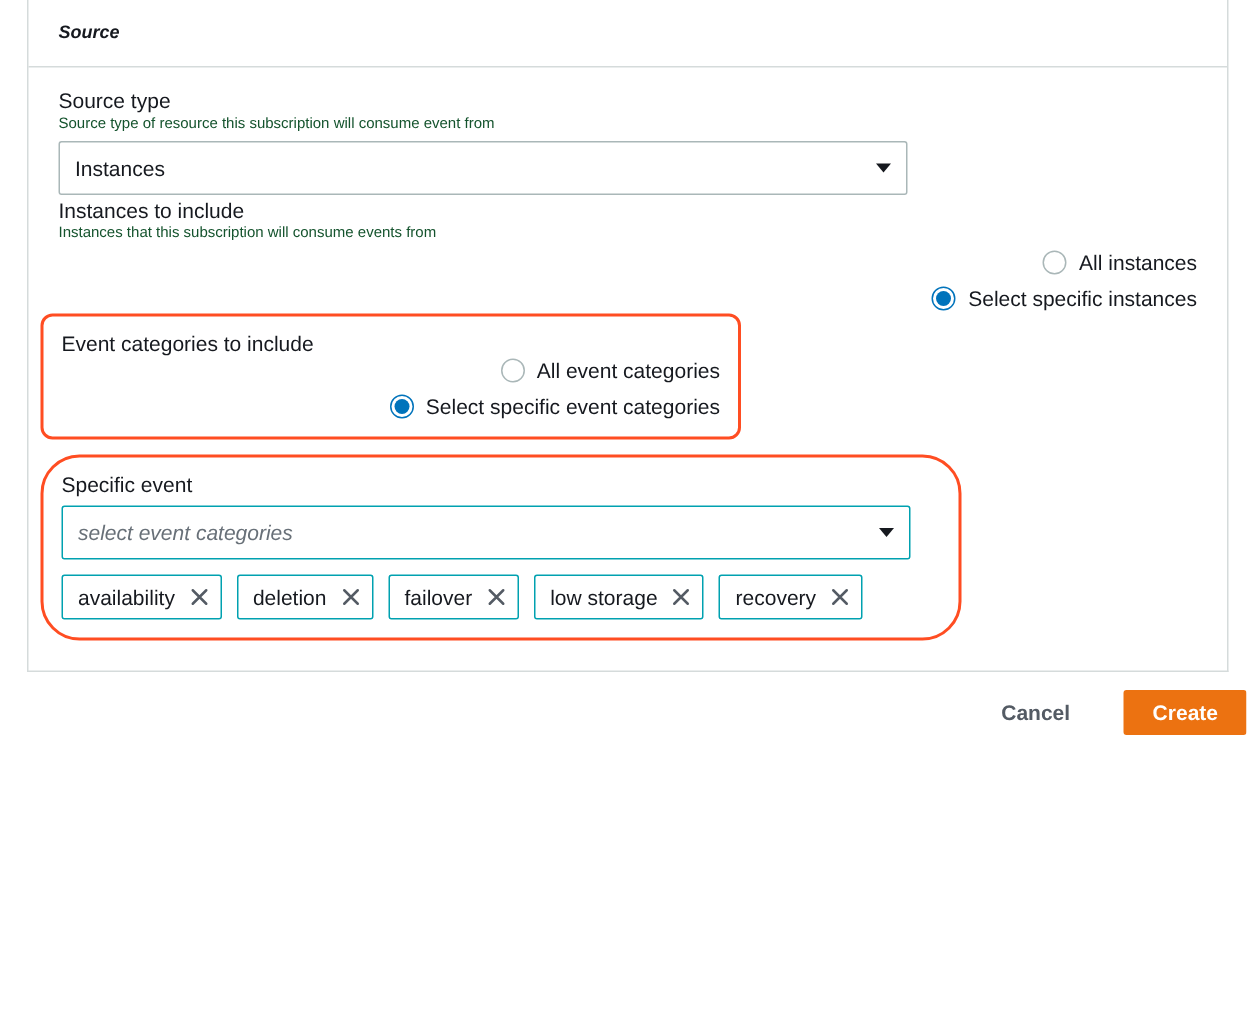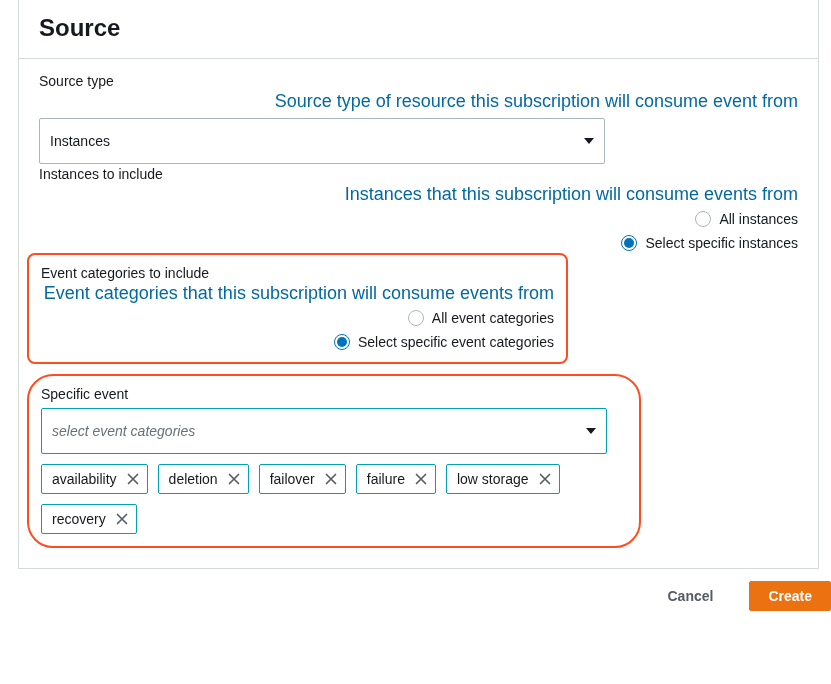--- a/index.html
+++ b/index.html
@@ -13,41 +13,41 @@
     .panel {
       border: 1px solid #d5dbdb;
       border-top: none;
       margin: 0 12px 0 18px;
     }
     .panel-header {
       padding: 14px 20px 16px;
       border-bottom: 1px solid #d5dbdb;
     }
     .panel-header h2 {
-      font-size: 24px;
+      font-size: 12px;
       font-weight: 700;
+      font-style: italic;
     }
     .panel-body {
       padding: 14px 20px 20px;
     }
     .field-group { margin-bottom: 2px; }
     .field-label {
       font-size: 14px;
       color: #16191f;
       margin-bottom: 2px;
     }
     .field-hint {
-      font-size: 18px;
-      color: #0369a1;
+      font-size: 10px;
+      color: #14532d;
       margin-bottom: 6px;
-      text-align: right;
     }
     .select-box {
       width: 566px;
-      height: 46px;
+      height: 36px;
       border: 1px solid #aab7b8;
       border-radius: 2px;
       background: #fff;
       display: flex;
       align-items: center;
       justify-content: space-between;
       padding: 0 10px;
       cursor: pointer;
     }
     .select-box.teal { border-color: #00a1b0; }
@@ -105,21 +105,21 @@
       display: inline-flex;
     }
     .tag-x svg { width: 12px; height: 12px; }
     .highlight-box {
       border: 2px solid #ff4d22;
       border-radius: 8px;
       padding: 10px 12px 12px;
       margin-left: -12px;
       margin-bottom: 10px;
     }
-    .highlight-box.first { width: 541px; }
+    .highlight-box.first { width: 467px; }
     .highlight-box.second { width: 614px; margin-bottom: 0; border-radius: 26px; }
     .footer {
       display: flex;
       justify-content: flex-end;
       align-items: center;
       padding: 12px 0 2px;
       margin-right: 0;
       gap: 18px;
     }
     .btn {
@@ -173,21 +173,20 @@
       </div>
       <div class="radio-row">
         <span class="radio-btn selected"></span>
         <span>Select specific instances</span>
       </div>
     </div>
 
 
     <div class="highlight-box first">
       <div class="field-label">Event categories to include</div>
-      <div class="field-hint">Event categories that this subscription will consume events from</div>
       <div class="radio-row">
         <span class="radio-btn"></span>
         <span>All event categories</span>
       </div>
       <div class="radio-row">
         <span class="radio-btn selected"></span>
         <span>Select specific event categories</span>
       </div>
     </div>
 
@@ -216,28 +215,20 @@
           </span>
           <span class="tag">
             <span>failover</span>
             <span class="tag-x">
               <svg viewBox="0 0 16 16">
                 <path d="M2 2 L14 14 M14 2 L2 14" stroke="#545b64" stroke-width="2.2" fill="none" stroke-linecap="round"></path>
               </svg>
             </span>
           </span>
           <span class="tag">
-            <span>failure</span>
-            <span class="tag-x">
-              <svg viewBox="0 0 16 16">
-                <path d="M2 2 L14 14 M14 2 L2 14" stroke="#545b64" stroke-width="2.2" fill="none" stroke-linecap="round"></path>
-              </svg>
-            </span>
-          </span>
-          <span class="tag">
             <span>low storage</span>
             <span class="tag-x">
               <svg viewBox="0 0 16 16">
                 <path d="M2 2 L14 14 M14 2 L2 14" stroke="#545b64" stroke-width="2.2" fill="none" stroke-linecap="round"></path>
               </svg>
             </span>
           </span>
           <span class="tag">
             <span>recovery</span>
             <span class="tag-x">

